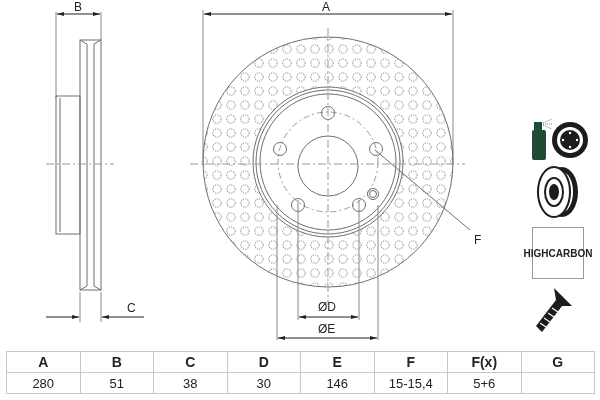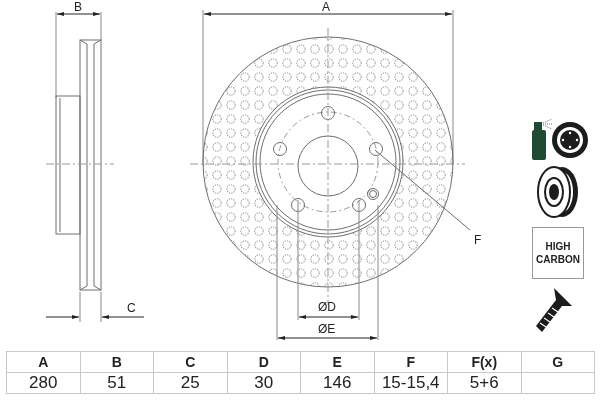--- a/index.html
+++ b/index.html
@@ -3,24 +3,24 @@
 <meta charset="utf-8">
 <style>
   html, body { margin: 0; padding: 0; background: #ffffff; }
   body { width: 600px; height: 400px; position: relative; overflow: hidden;
          font-family: "Liberation Sans", sans-serif; color: #222; }
   #drawing { position: absolute; left: 0; top: 0; }
   .lbl { font-family: "Liberation Sans", sans-serif; font-size: 12px; fill: #222; }
   .spec-table { position: absolute; left: 6px; top: 351px; width: 589px;
                 border-collapse: collapse; table-layout: fixed; }
   .spec-table td { border: 1px solid #c8c8c8; text-align: center; height: 20px;
-                   font-size: 17px; padding: 0; color: #222; }
+                   font-size: 13px; padding: 0; color: #222; }
   .spec-table tr.head td { font-weight: bold; font-size: 14px; }
   .hc-box { position: absolute; left: 532px; top: 227px; width: 50px; height: 50px;
-            border: 1px solid #999; display: flex; flex-direction: column;
+            border: 1px solid #999; display: flex; flex-direction: row;
             align-items: center; justify-content: center; background: #fff; }
   .hc-box span { font-weight: bold; font-size: 10px; line-height: 13px; color: #222; }
 </style>
 </head>
 <body>
 
 <svg id="drawing" width="600" height="400" viewBox="0 0 600 400">
   <defs>
     <marker id="arr" viewBox="0 0 10 10" refX="10" refY="5" markerWidth="7" markerHeight="7" orient="auto-start-reverse">
       <path d="M0,2 L10,5 L0,8 z" fill="#222"></path>
@@ -148,21 +148,21 @@
     <td>C</td>
     <td>D</td>
     <td>E</td>
     <td>F</td>
     <td>F(x)</td>
     <td>G</td>
   </tr>
   <tr>
     <td>280</td>
     <td>51</td>
-    <td>25</td>
+    <td>38</td>
     <td>30</td>
     <td>146</td>
     <td>15-15,4</td>
     <td>5+6</td>
     <td></td>
   </tr>
 </tbody>
   </table>
 
 </body></html>

